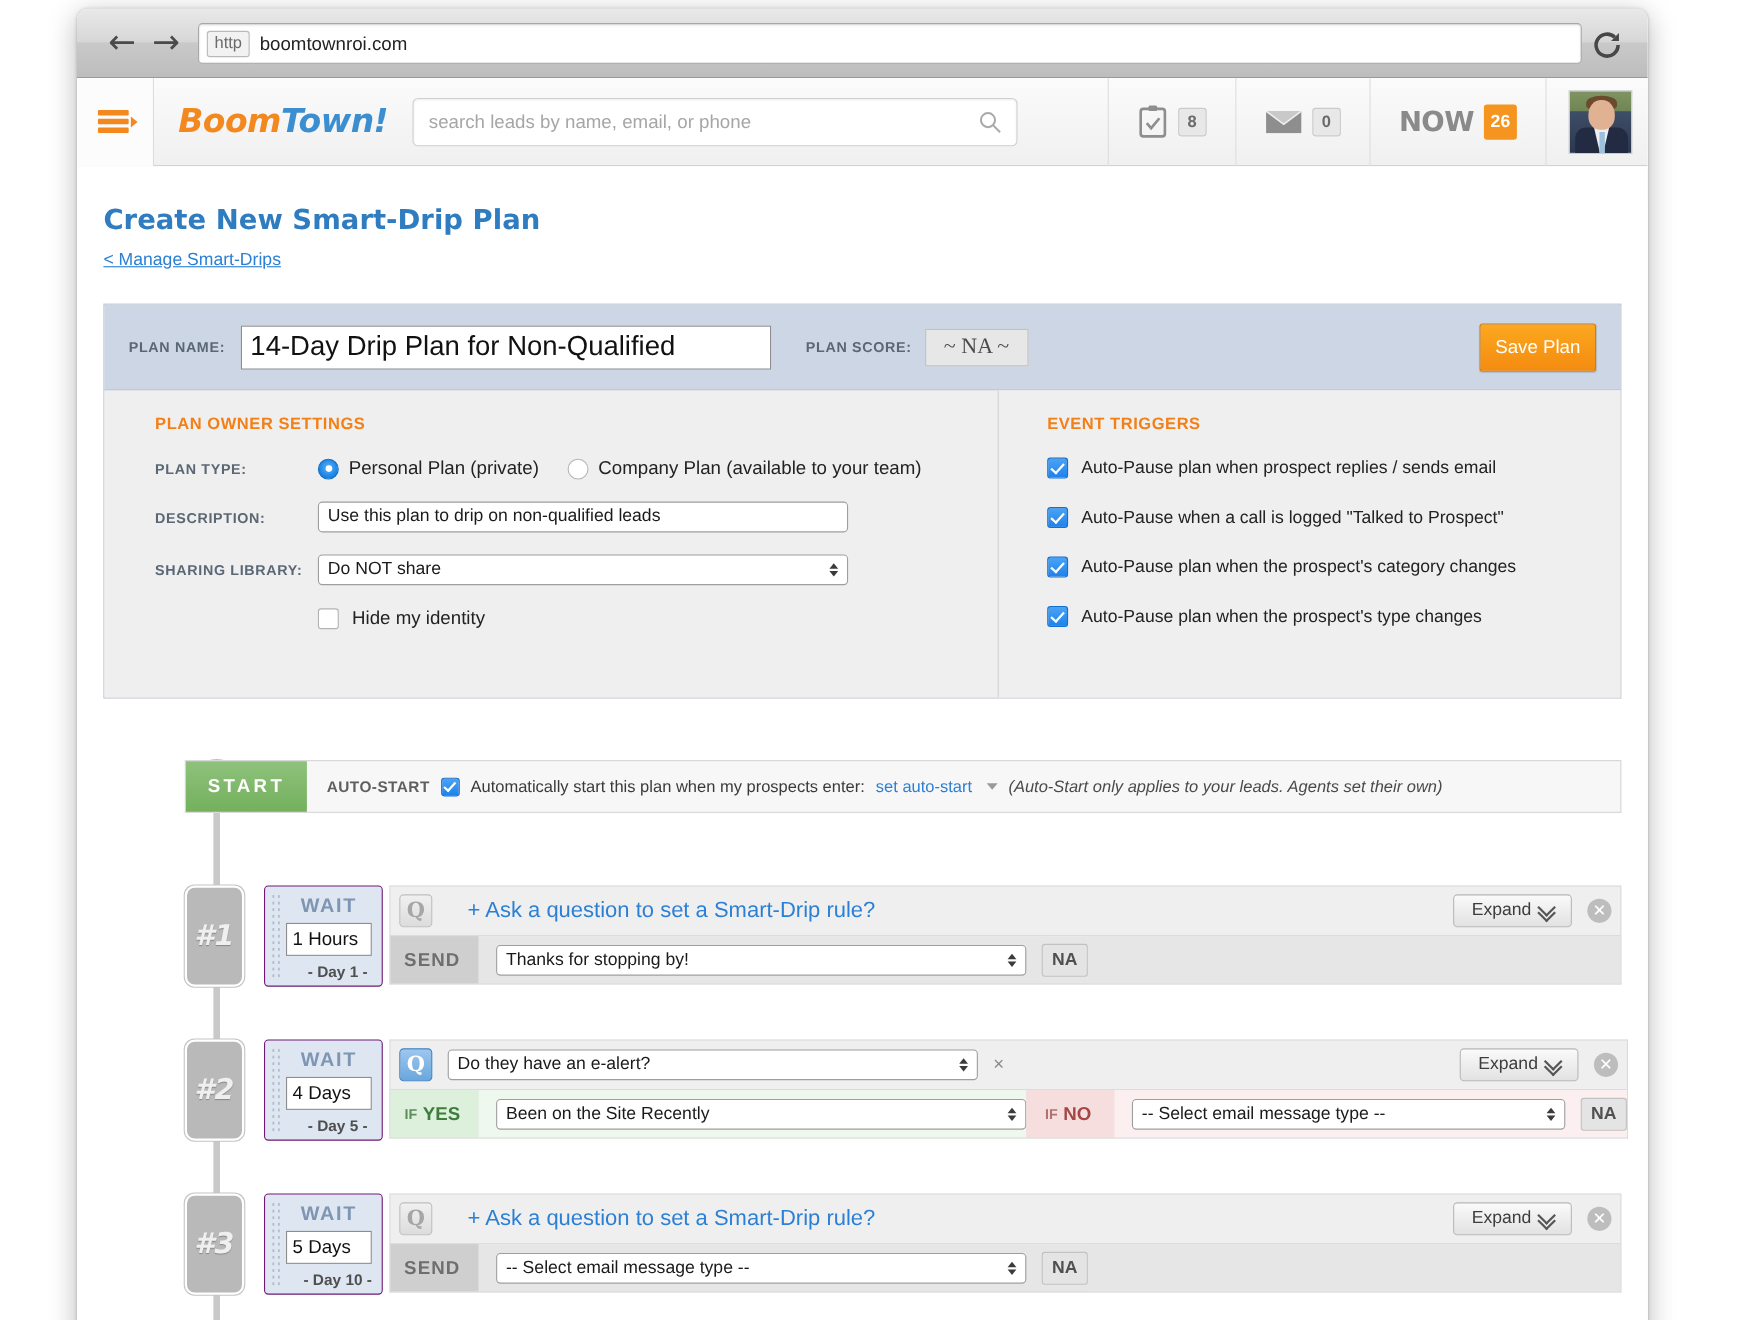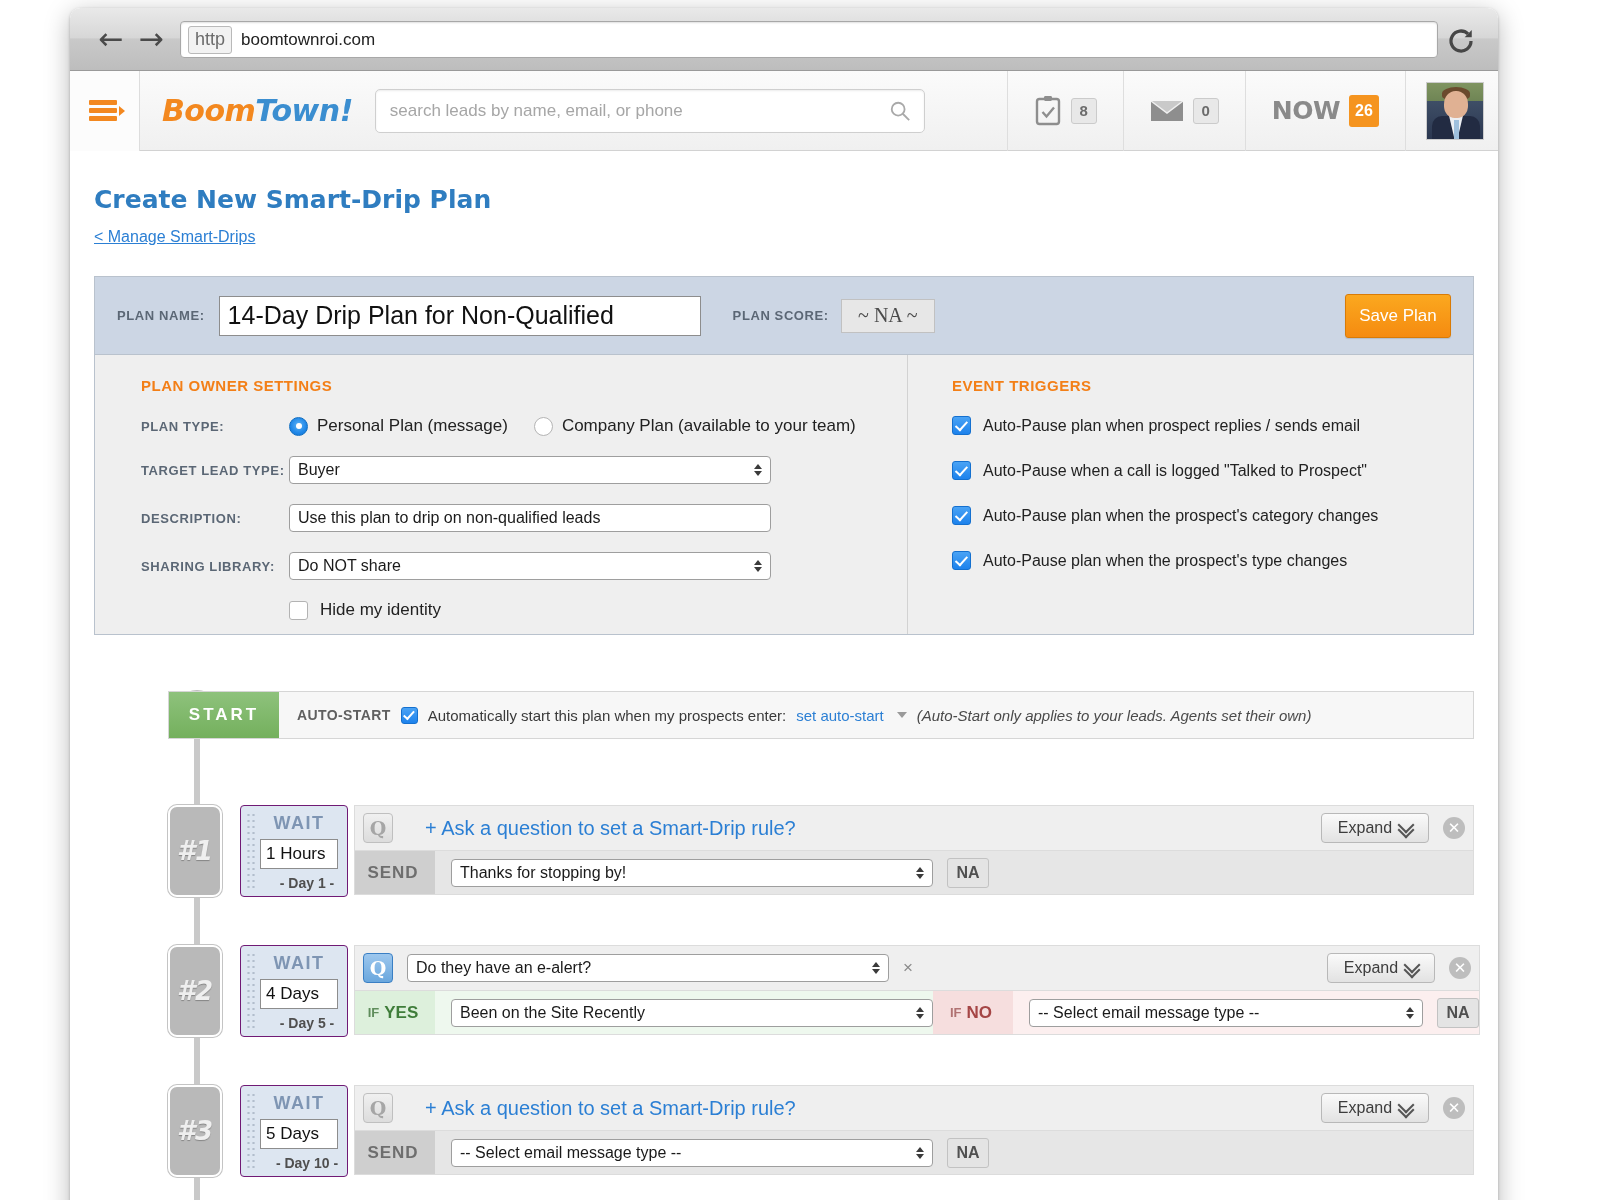--- a/index.html
+++ b/index.html
@@ -49,21 +49,21 @@
     box-shadow: inset 0 1px 2px rgba(0,0,0,0.13);
     display: flex; align-items: center;
   }
   #url-scheme-badge {
     margin-left: 7px;
     padding: 2px 6px 3px;
     border: 1px solid #b9b9b9;
     border-radius: 3px;
     background: #f2f2f2;
     color: #6b6b6b;
-    font-size: 18px;
+    font-size: 15px;
     font-family: "Liberation Sans", sans-serif;
   }
   #url-text {
     margin-left: 9px;
     font-size: 17px;
     color: #222;
   }
   #reload-button {
     position: absolute; right: 22px; top: 18px;
     width: 30px; height: 30px;
@@ -665,38 +665,28 @@
 
         <div id="settings-split">
 
           <div id="owner-settings">
             <div class="section-title">PLAN OWNER SETTINGS</div>
 
             <div class="form-row">
               <span class="fld-label">PLAN TYPE:</span>
               <div class="radio-opt">
                 <span class="radio-dot checked"></span>
-                <span class="opt-text">Personal Plan (message)</span>
+                <span class="opt-text">Personal Plan (private)</span>
               </div>
               <div class="radio-opt">
                 <span class="radio-dot"></span>
                 <span class="opt-text">Company Plan (available to your team)</span>
               </div>
             </div>
 
-            <div class="form-row">
-              <span class="fld-label">TARGET LEAD TYPE:</span>
-              <span class="sel-wrap">
-                <input class="styled" type="text" readonly="" value="Buyer" style="">
-                <span class="spin">
-                    <i class="up"></i>
-                    <i class="dn"></i>
-                  </span>
-              </span>
-            </div>
 
             <div class="form-row">
               <span class="fld-label">DESCRIPTION:</span>
               <input class="styled" type="text" value="Use this plan to drip on non-qualified leads" style="">
             </div>
 
             <div class="form-row">
               <span class="fld-label">SHARING LIBRARY:</span>
               <span class="sel-wrap">
                 <input class="styled" type="text" readonly="" value="Do NOT share" style="">

